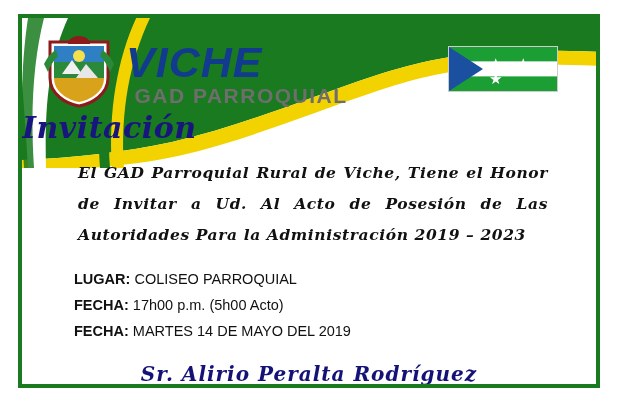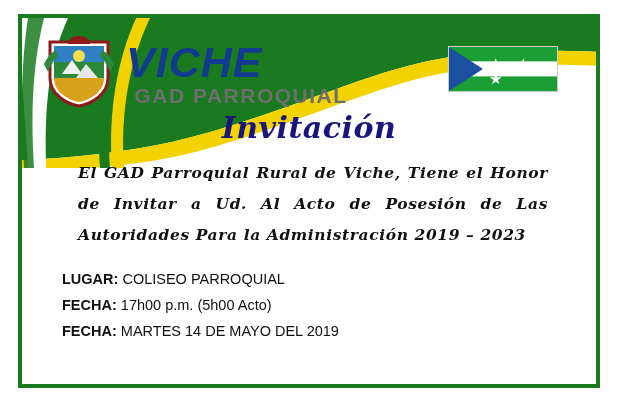--- a/index.html
+++ b/index.html
@@ -102,42 +102,41 @@
     line-height: 15px;
   }
   
   .content {
     position: absolute;
     left: 0;
     top: 92px;
     width: 100%;
   }
   .title {
-    text-align: center;
     font-family: "DejaVu Serif", serif;
     font-style: italic;
     font-weight: bold;
     font-size: 30px;
     color: #18157e;
     margin: 0 0 6px 0;
     letter-spacing: 0.5px;
   }
   .paragraph {
     margin: 12px 48px 0 56px;
     font-family: "DejaVu Serif", serif;
     font-style: italic;
     font-weight: bold;
     font-size: 15.5px;
     line-height: 31px;
     color: #111111;
     text-align: justify;
     letter-spacing: 0.6px;
   }
   .details {
-    margin: 16px 0 0 40px;
+    margin: 16px 0 0 52px;
     font-family: "Liberation Sans", sans-serif;
     font-size: 14.5px;
     line-height: 26px;
     color: #111111;
   }
   .details .lbl {
     font-weight: bold;
   }
   .signature {
     text-align: center;
@@ -213,17 +212,18 @@
         <div>
           <span class="lbl">FECHA:</span>
           <span>17h00 p.m. (5h00 Acto)</span>
         </div>
         <div>
           <span class="lbl">FECHA:</span>
           <span>MARTES  14 DE MAYO DEL 2019</span>
         </div>
       </div>
 
+      <div class="signature">Sr.  Alirio   Peralta Rodríguez</div>
 
     </div>
 
   </div>
 </div>
 
 </body></html>

